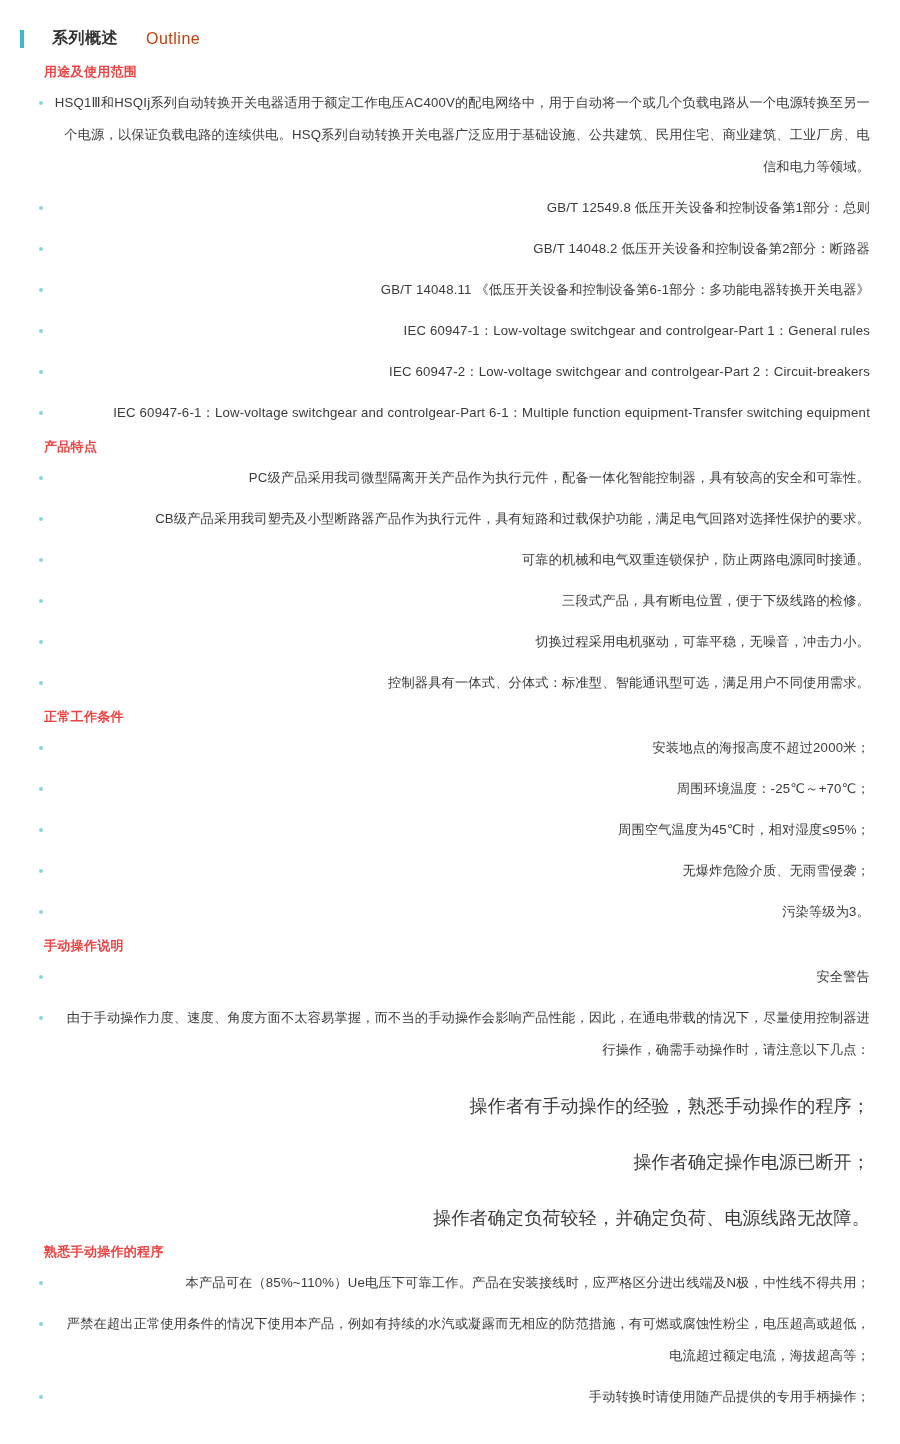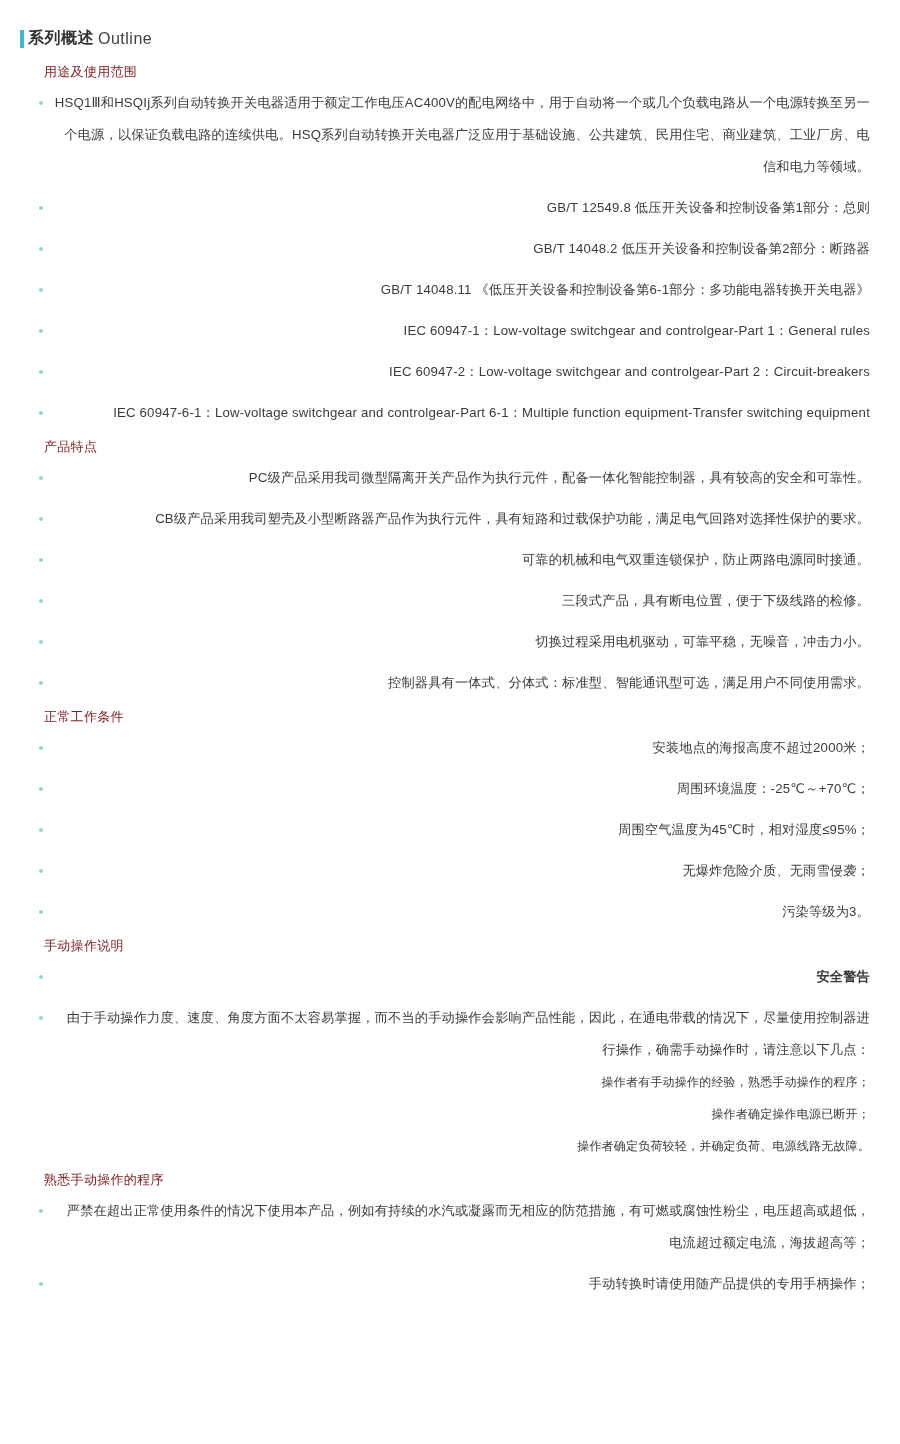--- a/index.html
+++ b/index.html
@@ -17,50 +17,50 @@
   .page {
     width: 900px;
     box-sizing: border-box;
     padding: 28px 30px 20px 20px;
   }
 
   
   .page-header {
     display: flex;
     align-items: center;
-    gap: 4px;
+    gap: 28px;
     margin: 0 0 14px 0;
   }
   .header-bar {
     width: 4px;
     height: 18px;
     background: #3fb9c9;
     display: block;
   }
   .header-cn {
     font-size: 16px;
     font-weight: bold;
     color: #333333;
     letter-spacing: 0.5px;
   }
   .header-en {
     font-size: 16px;
-    color: #404040;
+    color: #c2410c;
     letter-spacing: 0.5px;
     font-weight: normal;
   }
 
   
   .section {
     margin: 0 0 2px 0;
   }
   .section-title {
     font-size: 13px;
-    font-weight: normal;
-    color: #7f1d1d;
+    font-weight: bold;
+    color: #ef4444;
     margin: 3px 0 6px 24px;
     letter-spacing: 0.3px;
   }
   .section:first-of-type .section-title {
     margin-top: 4px;
   }
   ul.bullets {
     list-style: none;
     margin: 0;
     padding: 0;
@@ -80,32 +80,32 @@
     position: absolute;
     left: 9px;
     top: 14px;
     width: 4px;
     height: 4px;
     border-radius: 50%;
     background: #8fd3dd;
   }
   li.noline {
     line-height: 32px;
-    font-weight: bold;
   }
   .sub-lines {
     margin: 0;
     padding: 0;
     list-style: none;
   }
   .sub-lines li {
-    font-size: 12px;
+    font-size: 18px;
     line-height: 32px;
     color: #3b3b3b;
     letter-spacing: 0.2px;
+    margin-top: 24px;
   }
 </style>
 </head>
 <body>
 
 <div class="page">
 
   <div class="page-header">
     <span class="header-bar"></span>
     <span class="header-cn">系列概述</span>
@@ -164,19 +164,20 @@
           <li>操作者确定操作电源已断开；</li>
           <li>操作者确定负荷较轻，并确定负荷、电源线路无故障。</li>
         </ul>
       </li>
     </ul>
   </div>
 
   <div class="section">
     <div class="section-title">熟悉手动操作的程序</div>
     <ul class="bullets">
+      <li>本产品可在（85%~110%）Ue电压下可靠工作。产品在安装接线时，应严格区分进出线端及N极，中性线不得共用；</li>
       <li>严禁在超出正常使用条件的情况下使用本产品，例如有持续的水汽或凝露而无相应的防范措施，有可燃或腐蚀性粉尘，电压超高或超低，电流超过额定电流，海拔超高等；</li>
       <li>手动转换时请使用随产品提供的专用手柄操作；</li>
 
     </ul>
   </div>
 
 </div>
 
 </body></html>

